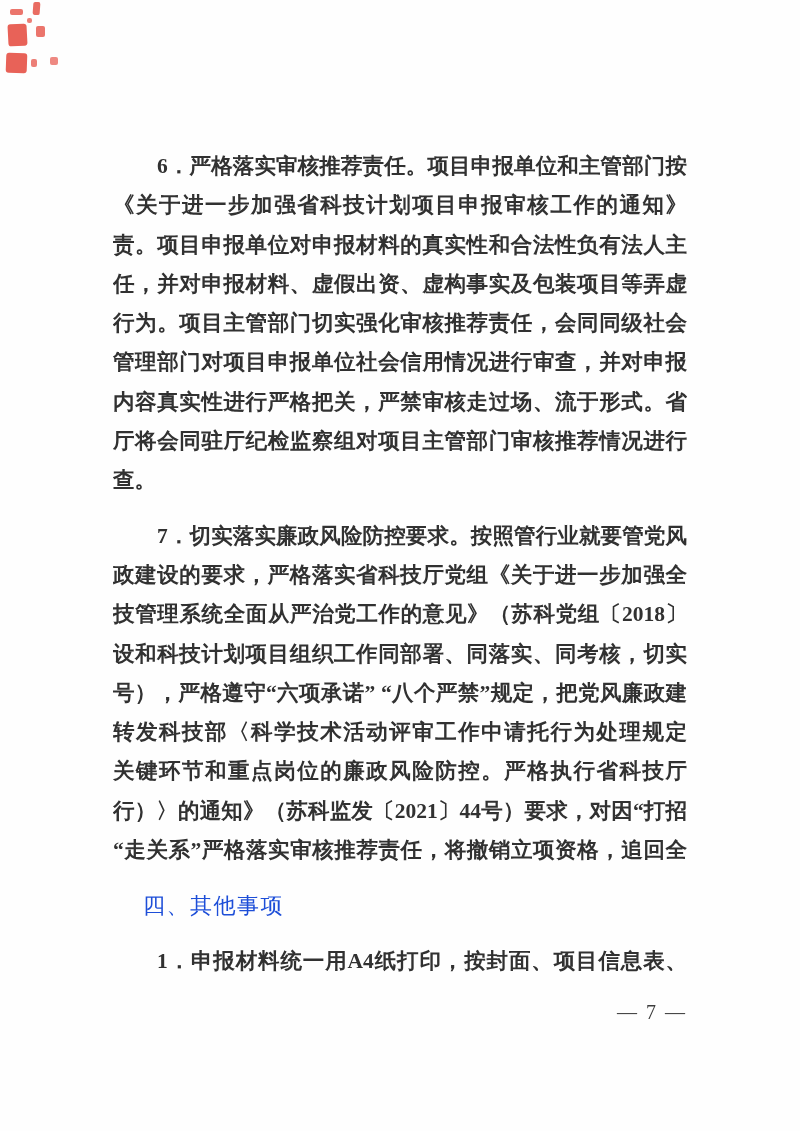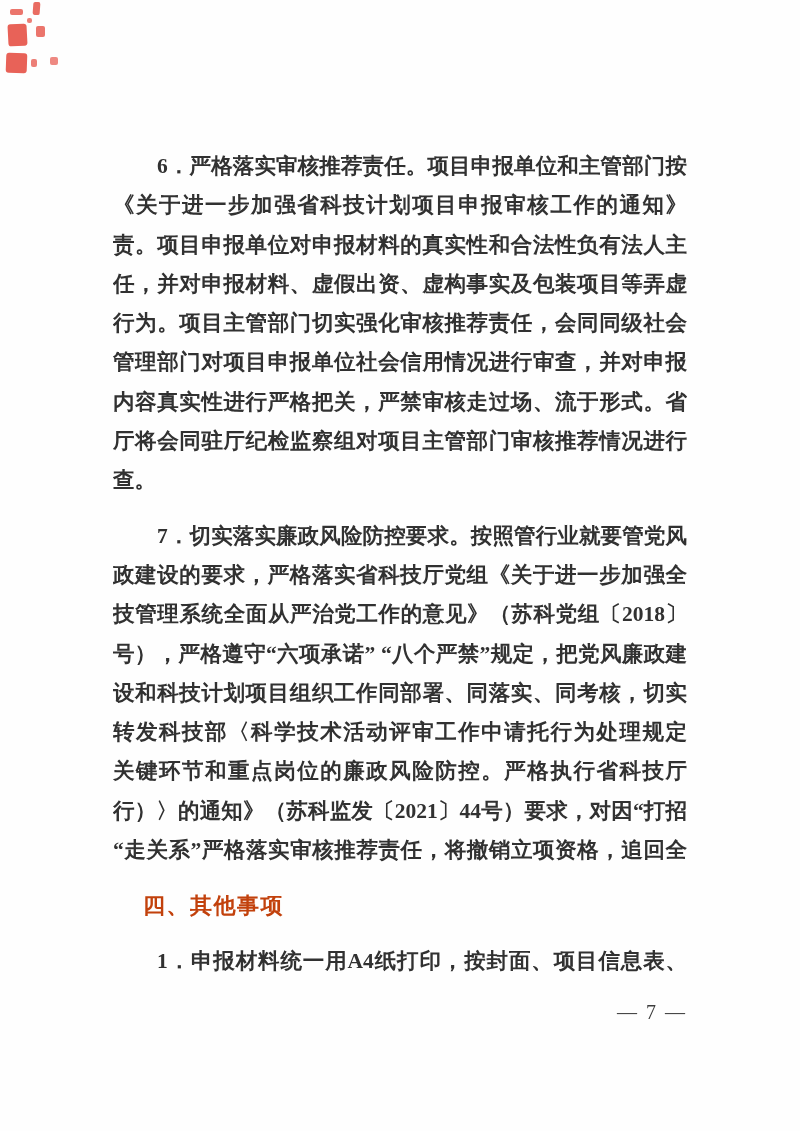--- a/index.html
+++ b/index.html
@@ -57,24 +57,24 @@
   .line.short {
     text-align: left;
     text-align-last: left;
   }
   .heading {
     margin-top: 15px;
     height: 40px;
     line-height: 40px;
     padding-left: 46px;
     font-family: "Liberation Sans", sans-serif;
-    font-weight: 700;
+    font-weight: 400;
     font-size: 22px;
     letter-spacing: 1.5px;
-    color: #c2410c;
+    color: #1d4ed8;
   }
   .pagenum {
     position: absolute;
     top: 1001px;
     left: 600px;
     width: 104px;
     text-align: center;
     font-size: 20px;
     letter-spacing: 2px;
     color: #3c3c3c;
@@ -107,22 +107,22 @@
       <div class="line">管理部门对项目申报单位社会信用情况进行审查，并对申报材料</div>
       <div class="line">内容真实性进行严格把关，严禁审核走过场、流于形式。省科技</div>
       <div class="line">厅将会同驻厅纪检监察组对项目主管部门审核推荐情况进行抽</div>
       <div class="line short">查。</div>
     </div>
 
     <div class="para p7">
       <div class="line indent">7．切实落实廉政风险防控要求。按照管行业就要管党风廉</div>
       <div class="line">政建设的要求，严格落实省科技厅党组《关于进一步加强全省科</div>
       <div class="line">技管理系统全面从严治党工作的意见》（苏科党组〔2018〕16</div>
+      <div class="line">设和科技计划项目组织工作同部署、同落实、同考核，切实加强</div>
       <div class="line">号），严格遵守“六项承诺” “八个严禁”规定，把党风廉政建</div>
-      <div class="line">设和科技计划项目组织工作同部署、同落实、同考核，切实加强</div>
       <div class="line">转发科技部〈科学技术活动评审工作中请托行为处理规定（试</div>
       <div class="line">关键环节和重点岗位的廉政风险防控。严格执行省科技厅《关于</div>
       <div class="line">行）〉的通知》（苏科监发〔2021〕44号）要求，对因“打招呼”</div>
       <div class="line">“走关系”严格落实审核推荐责任，将撤销立项资格，追回全</div>
     </div>
 
     <div class="heading">四、其他事项</div>
 
     <div class="para">
       <div class="line indent">1．申报材料统一用A4纸打印，按封面、项目信息表、项目</div>

